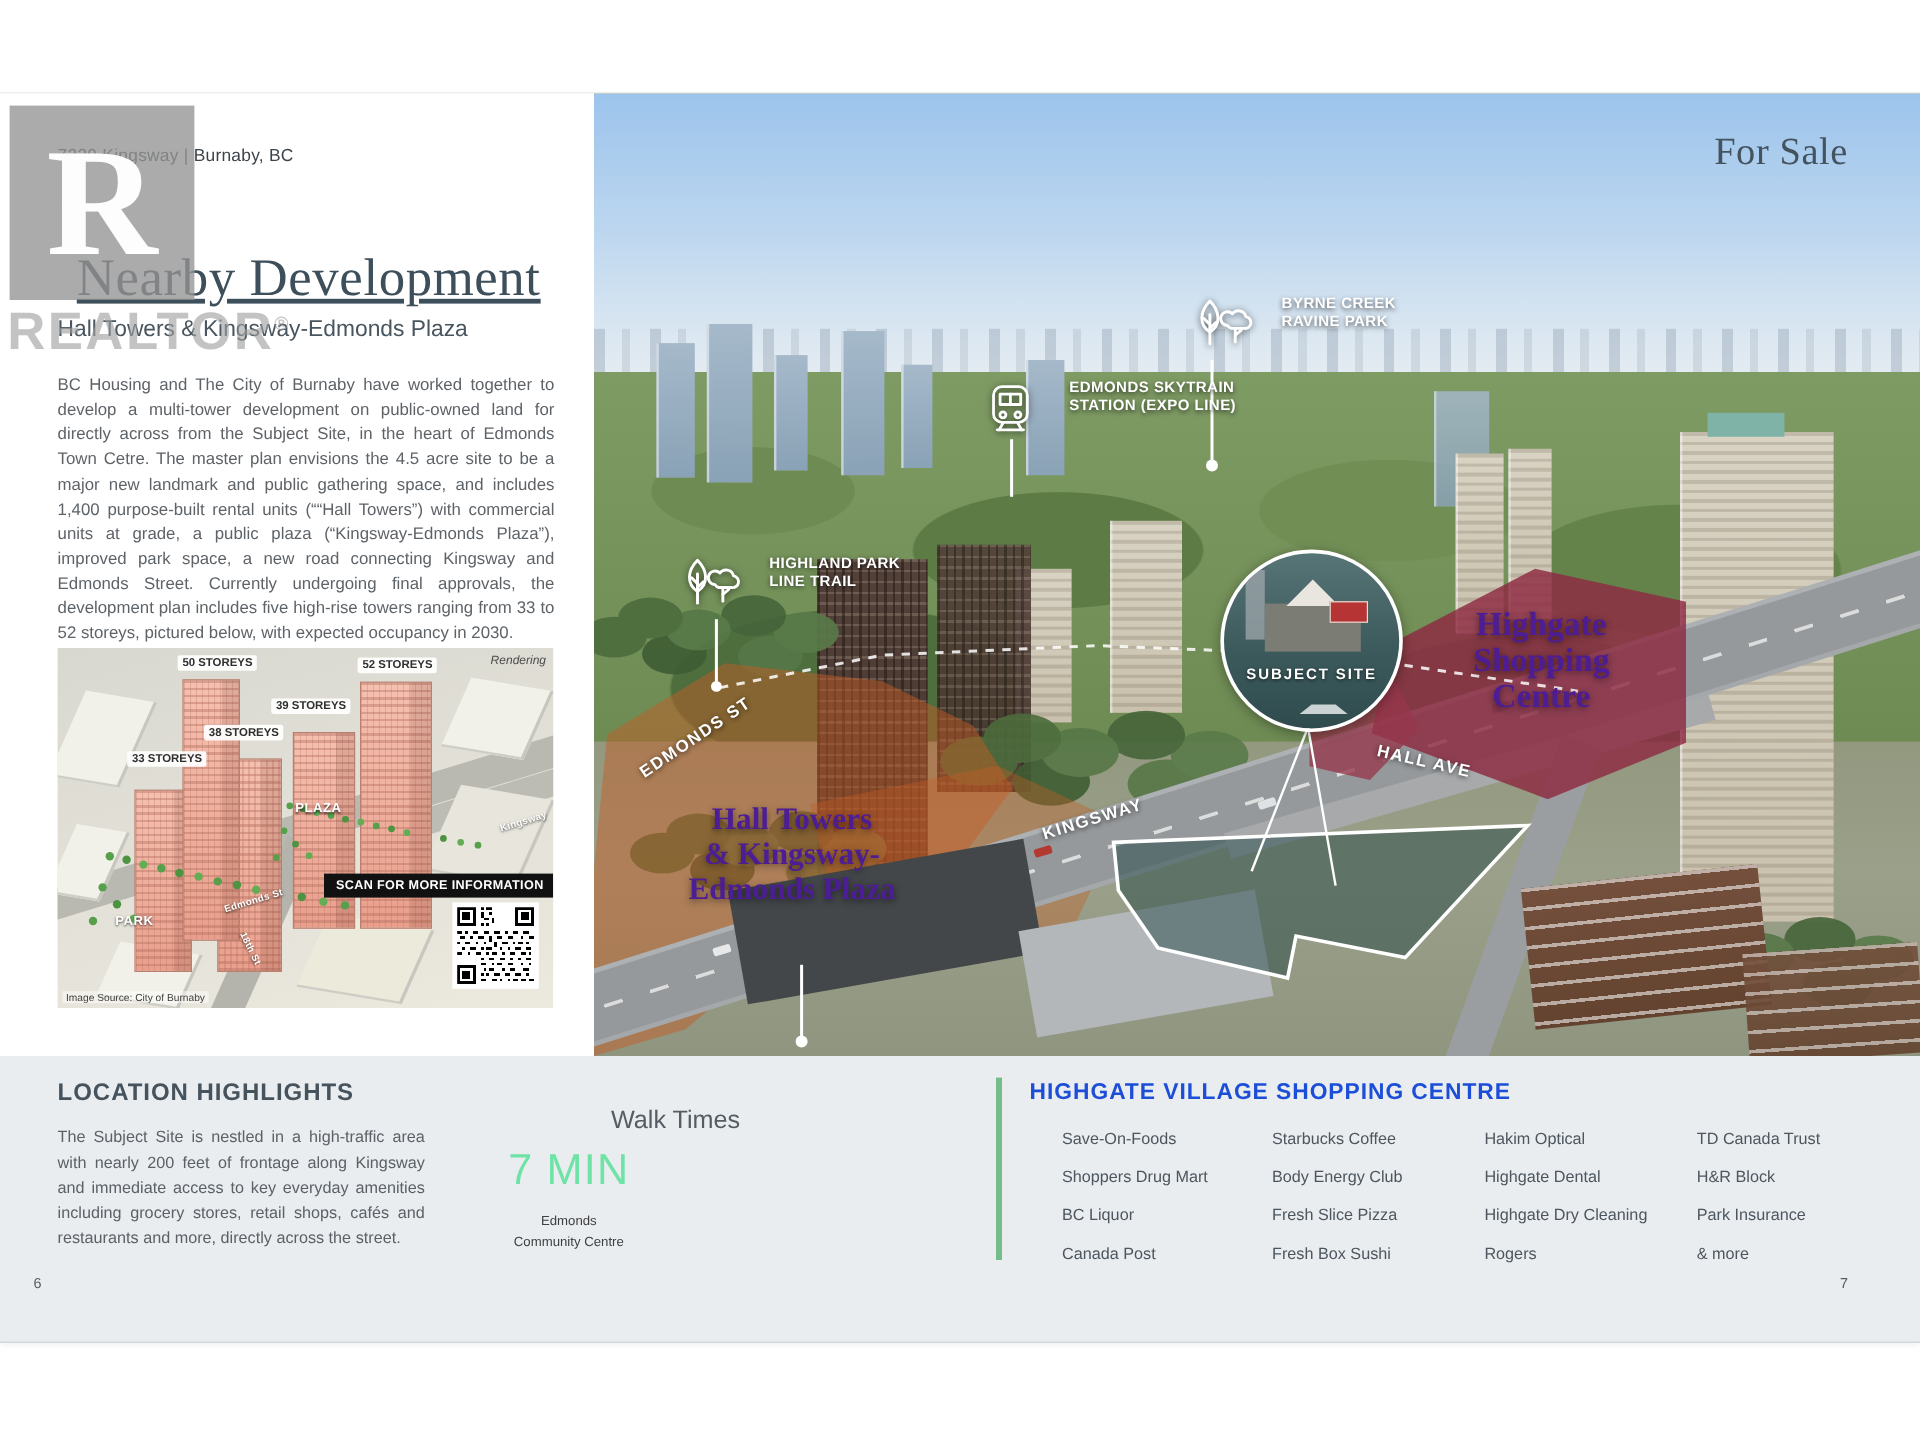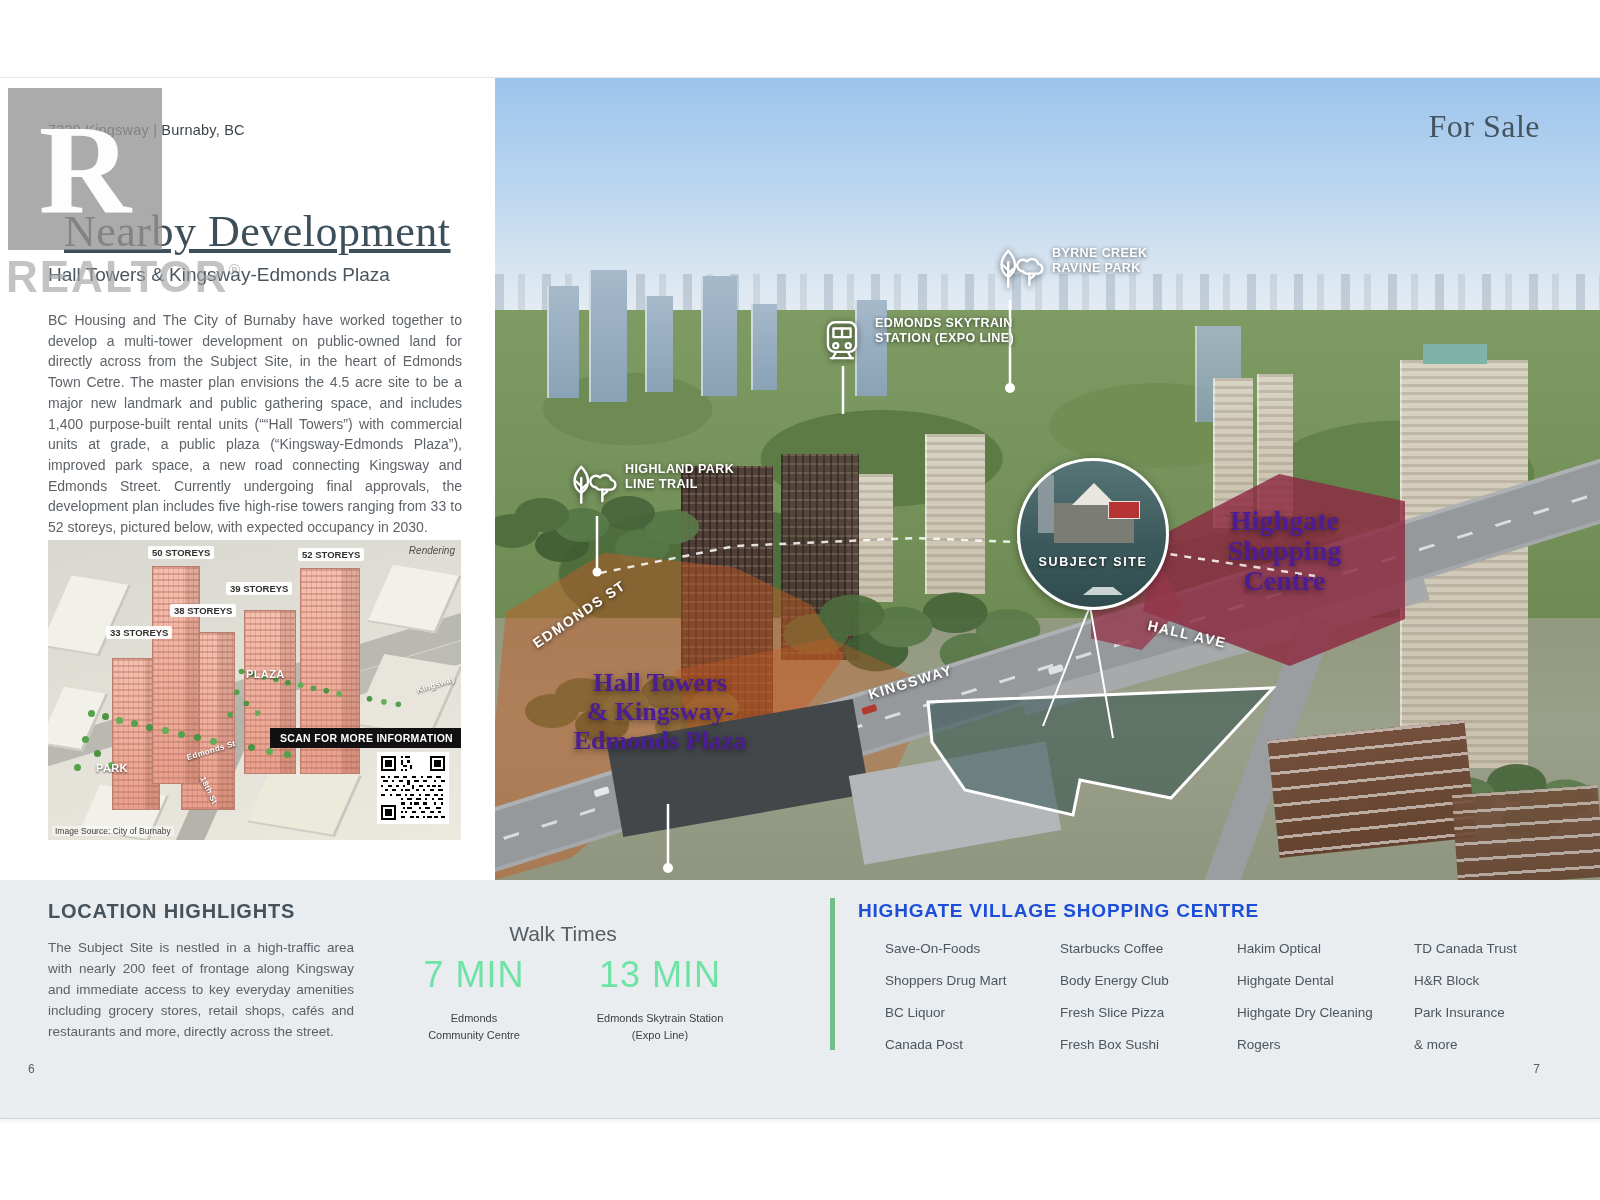--- a/index.html
+++ b/index.html
@@ -99,21 +99,21 @@
   .maroon-bld{position:absolute;left:648px;top:392px;width:262px;height:196px;background:rgba(141,41,66,.82);
     clip-path:polygon(6% 34%,52% 2%,100% 16%,100% 76%,56% 100%,0 72%);}
   .maroon-wing{position:absolute;left:596px;top:476px;width:92px;height:96px;background:rgba(150,55,76,.78);
     clip-path:polygon(0 30%,70% 0,100% 55%,55% 100%,0 88%);}
   .brown-apt{position:absolute;background:
     repeating-linear-gradient(180deg, rgba(255,255,255,.55) 0 3px, transparent 3px 16px),
     linear-gradient(180deg,#74503d,#63432f);}
   .lowstrip{position:absolute;background:#43474a;}
   .lot{position:absolute;background:#b3b7b9;}
   .overlaySVG{position:absolute;left:0;top:0;width:1105px;height:802px;z-index:8;}
-  .anno{position:absolute;z-index:10;display:flex;align-items:flex-start;gap:8px;color:#fff;justify-content:center;}
+  .anno{position:absolute;z-index:10;display:flex;align-items:flex-start;gap:24px;color:#fff;justify-content:center;}
   .anno .txt{font-size:12.5px;font-weight:700;letter-spacing:.4px;line-height:1.2;white-space:pre-line;
     text-shadow:0 1px 4px rgba(0,0,0,.65);}
   .anno svg{filter:drop-shadow(0 1px 3px rgba(0,0,0,.6));flex:none;}
   .street-lbl{position:absolute;z-index:10;color:#fff;font-weight:700;font-size:14px;letter-spacing:1.5px;
     text-shadow:0 1px 4px rgba(0,0,0,.7);white-space:nowrap;}
   .serif-overlay{position:absolute;z-index:10;color:#4c1d95;font-family:"Liberation Serif",serif;font-weight:700;
     text-align:center;white-space:pre-line;text-shadow:0 2px 6px rgba(0,0,0,.5);}
   .for-sale{position:absolute;right:60px;top:30px;z-index:10;font-family:"Liberation Serif",serif;
     font-size:32px;color:#44545f;letter-spacing:.5px;}
   .site-circle{position:absolute;left:522px;top:380px;width:146px;height:146px;border-radius:50%;
@@ -351,25 +351,20 @@
   <section class="strip">
     <div class="lh-title">LOCATION HIGHLIGHTS</div>
     <p class="lh-body" style="margin:0;">The Subject Site is nestled in a high-traffic area with nearly 200 feet of frontage along Kingsway and immediate access to key everyday amenities including  grocery stores, retail shops, cafés and restaurants and more, directly across the street.</p>
 
     <div class="wt-title">Walk Times</div>
     <div class="wt-item" style="left:395px;width:158px;">
       <div class="wt-time">7 MIN</div>
       <div class="wt-label" style="white-space: pre-line;">Edmonds
 Community Centre</div>
     </div>
-    <div class="wt-item" style="left:560px;width:200px;">
-      <div class="wt-time">13 MIN</div>
-      <div class="wt-label" style="white-space: pre-line;">Edmonds Skytrain Station
-(Expo Line)</div>
-    </div>
 
     <div class="hv-bar"></div>
     <div class="hv-title">HIGHGATE VILLAGE SHOPPING CENTRE</div>
     <div class="hv-grid">
       <span>Save-On-Foods</span>
       <span>Starbucks Coffee</span>
       <span>Hakim Optical</span>
       <span>TD Canada Trust</span>
       <span>Shoppers Drug Mart</span>
       <span>Body Energy Club</span>

